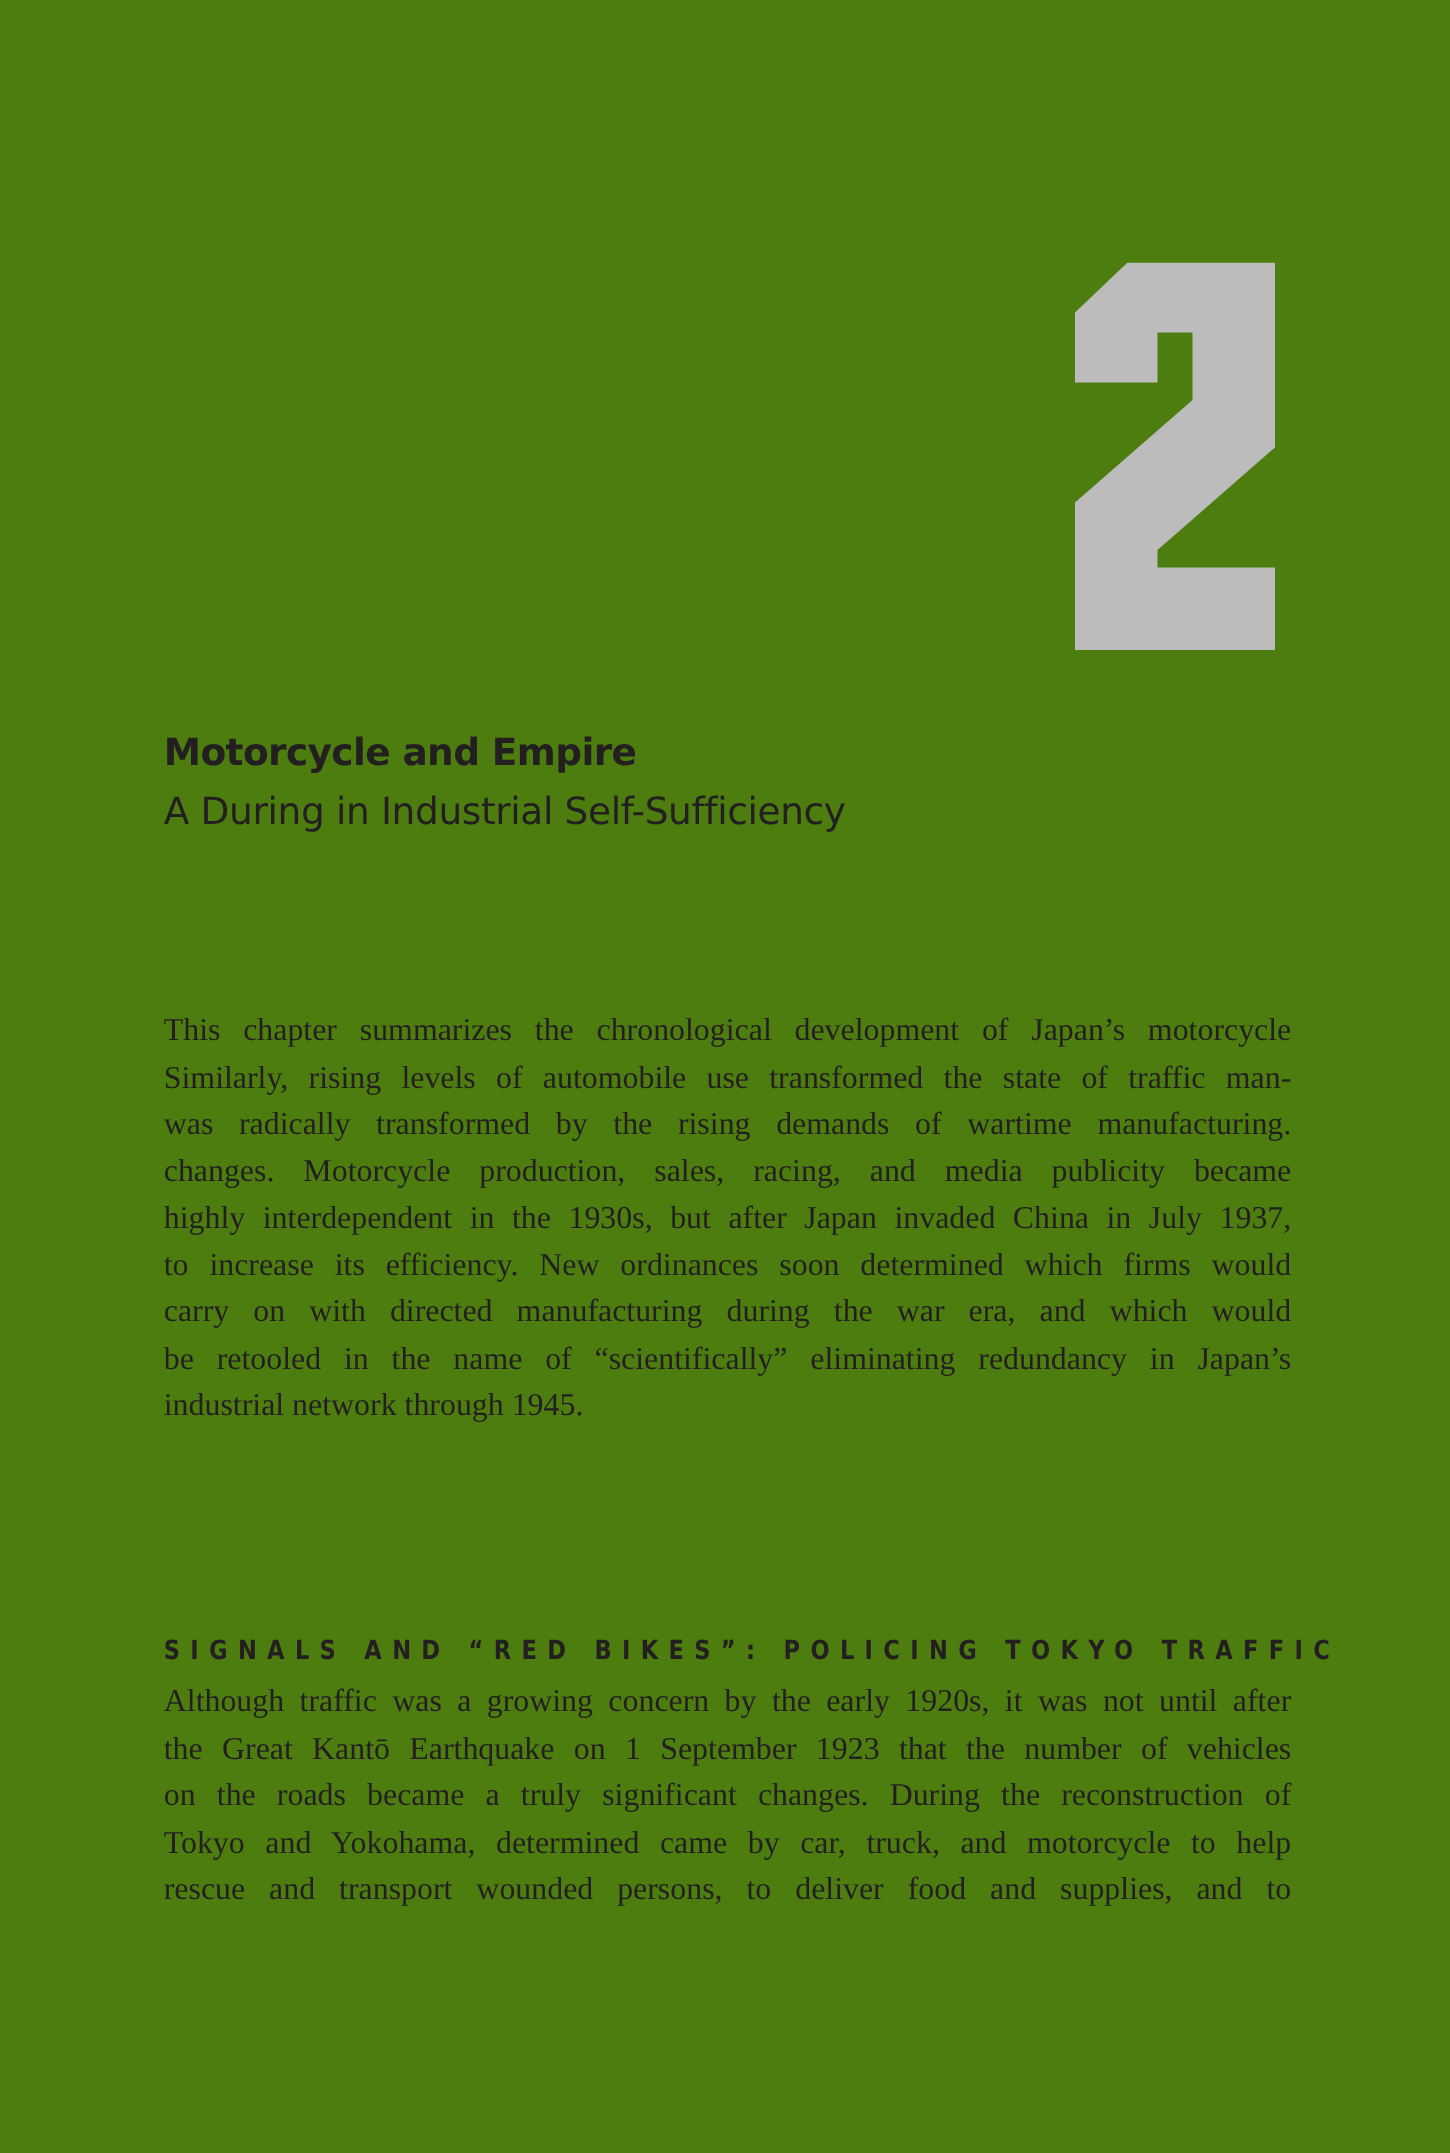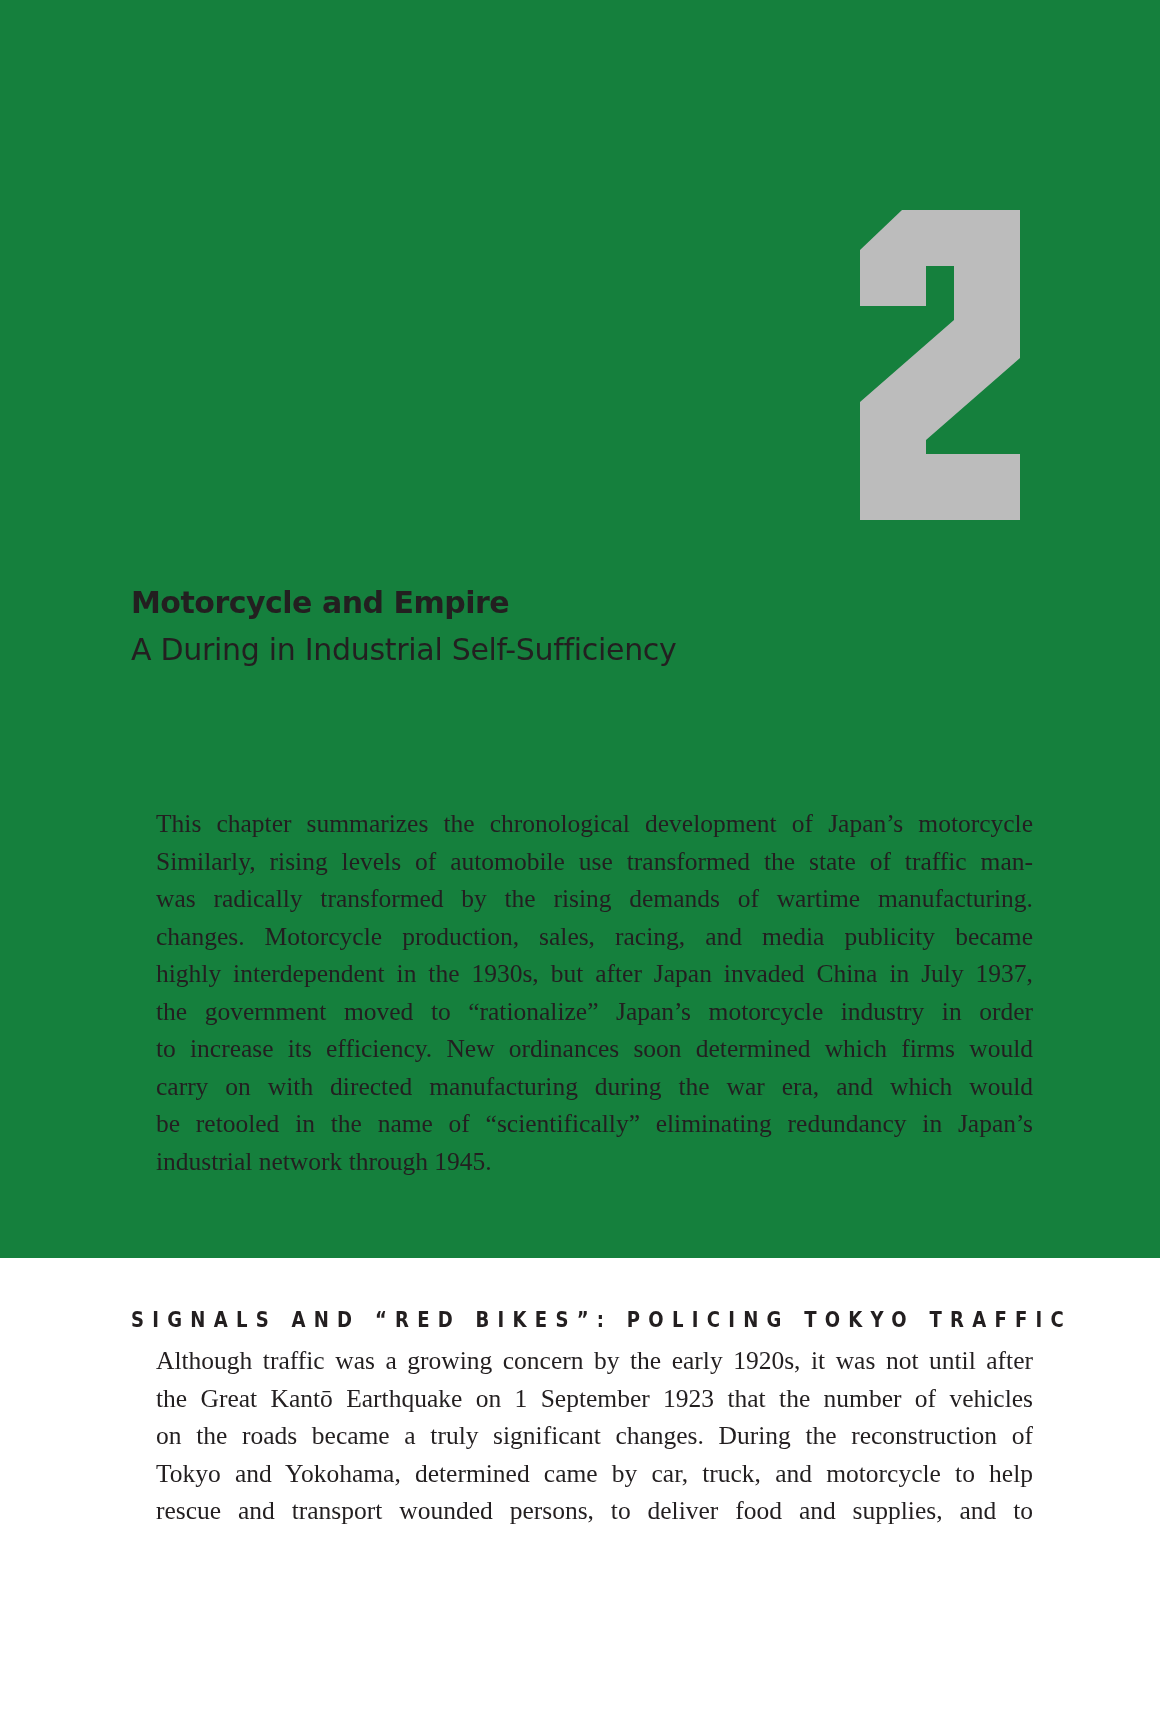--- a/index.html
+++ b/index.html
@@ -1,37 +1,37 @@
 <!DOCTYPE html>
 <html><head>
 <meta charset="utf-8">
 <style>
   html, body { margin: 0; padding: 0; background: #ffffff; }
   body { width: 1160px; height: 1722px; position: relative; overflow: hidden; }
-  .page { position: absolute; left: 0; top: 0; width: 1160px; height: 1258px; background: #15803d; }
+  .page { position: absolute; left: 0; top: 0; width: 1160px; height: 1722px; background: #4d7c0f; }
   .chapter-number {
     position: absolute; left: 860px; top: 210px; width: 160px; height: 310px;
   }
   .chapter-number svg { width: 100%; height: 100%; display: block; }
   .title {
     position: absolute; left: 131px; top: 585px;
     font-family: "DejaVu Sans", sans-serif; font-weight: bold;
     font-size: 30px; color: #231f20; letter-spacing: -0.5px; margin: 0;
   }
   .subtitle {
     position: absolute; left: 131px; top: 632px;
     font-family: "DejaVu Sans", sans-serif; font-weight: normal;
     font-size: 30px; color: #231f20; letter-spacing: -0.3px; margin: 0;
   }
   .body-text {
     position: absolute; left: 131px; width: 902px;
     font-family: "Liberation Serif", serif; font-size: 25.5px;
     line-height: 37.5px; color: #231f20; margin: 0;
   }
-  .body-text .line { display: block; text-align: justify; text-align-last: justify; white-space: nowrap; margin-left: 25px; }
+  .body-text .line { display: block; text-align: justify; text-align-last: justify; white-space: nowrap; }
   .body-text .line.last { text-align-last: left; }
   .intro { top: 805px; }
   .section-heading {
     position: absolute; left: 131px; top: 1308px; width: 820px;
     font-family: "DejaVu Sans", sans-serif; font-weight: bold;
     font-size: 21px; letter-spacing: 9.6px; color: #231f20; margin: 0;
     transform: scaleX(0.86); transform-origin: left center; white-space: nowrap;
   }
   .section-body { top: 1342px; }
 </style>
@@ -48,21 +48,20 @@
 
   <h1 class="title">Motorcycle and Empire</h1>
   <h2 class="subtitle">A During in Industrial Self-Sufficiency</h2>
 
   <p class="body-text intro">
     <span class="line">This chapter summarizes the chronological development of Japan’s motorcycle</span>
     <span class="line">Similarly, rising levels of automobile use transformed the state of traffic man-</span>
     <span class="line">was radically transformed by the rising demands of wartime manufacturing.</span>
     <span class="line">changes. Motorcycle production, sales, racing, and media publicity became</span>
     <span class="line">highly interdependent in the 1930s, but after Japan invaded China in July 1937,</span>
-    <span class="line">the government moved to “rationalize” Japan’s motorcycle industry in order</span>
     <span class="line">to increase its efficiency. New ordinances soon determined which firms would</span>
     <span class="line">carry on with directed manufacturing during the war era, and which would</span>
     <span class="line">be retooled in the name of “scientifically” eliminating redundancy in Japan’s</span>
     <span class="line last">industrial network through 1945.</span>
   </p>
 
   <h3 class="section-heading">SIGNALS AND “RED BIKES”: POLICING TOKYO TRAFFIC</h3>
 
   <p class="body-text section-body">
     <span class="line">Although traffic was a growing concern by the early 1920s, it was not until after</span>

